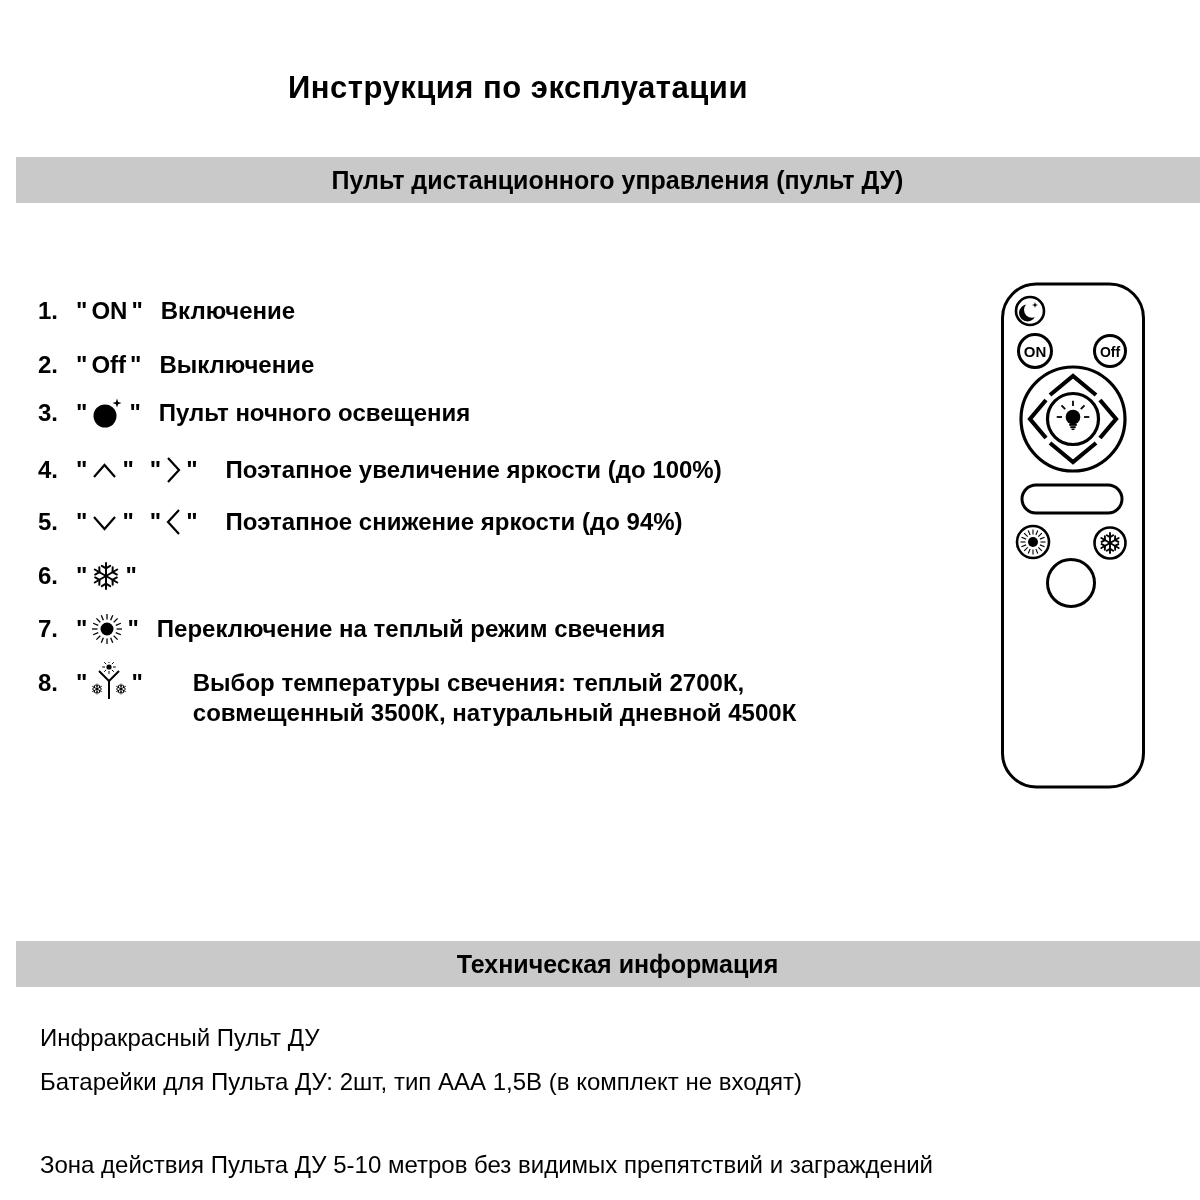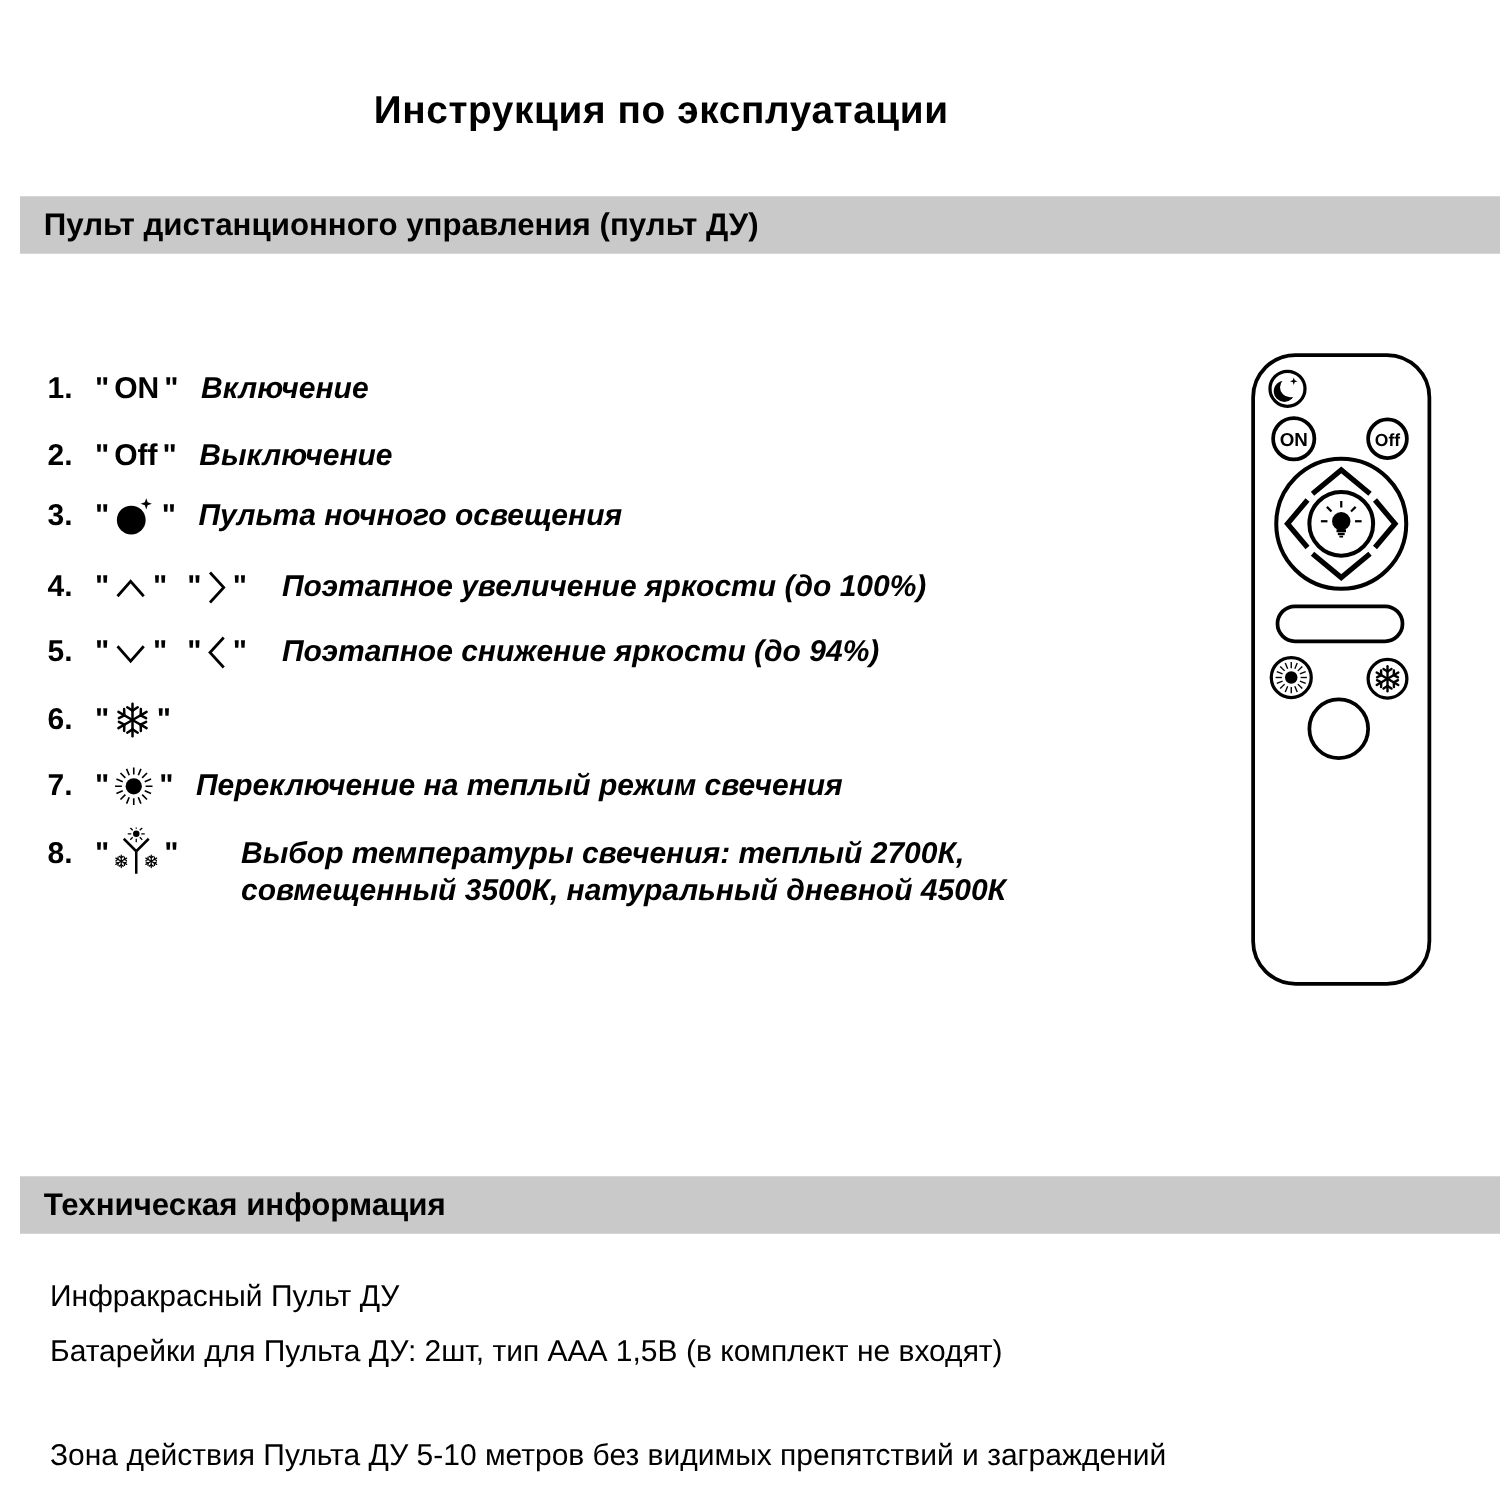--- a/index.html
+++ b/index.html
@@ -1,32 +1,32 @@
 <!DOCTYPE html>
 <html><head>
 <meta charset="utf-8">
 <style>
   html,body{margin:0;padding:0;background:#fff;}
   body{width:1200px;height:1200px;position:relative;font-family:"Liberation Sans",sans-serif;color:#000;overflow:hidden;}
   .page{position:absolute;left:0;top:0;width:1200px;height:1200px;background:#fff;}
   .title{position:absolute;top:70px;left:0;width:1036px;margin:0;text-align:center;
-         font-size:31px;font-weight:bold;letter-spacing:0.5px;padding-left:11px;}
+         font-size:31px;font-weight:bold;letter-spacing:0.5px;}
   .bar{position:absolute;left:16px;right:0;height:46px;background:#c9c9c9;
        display:flex;align-items:center;padding-left:19px;box-sizing:border-box;
-       font-size:25px;font-weight:bold;}
+       font-size:25px;font-weight:bold;justify-content:center;}
   .bar1{top:157px;}
   .bar2{top:941px;}
   .instructions{margin:0;padding:0;list-style:none;}
   .item{position:absolute;left:38px;display:flex;align-items:flex-start;
         font-size:24px;font-weight:bold;line-height:30px;white-space:nowrap;}
   .item .num{width:34px;flex:none;}
   .tokgroup{display:flex;align-items:flex-start;margin-right:8px;}
   .q{margin:0 4px;}
   .tok-icon{display:block;}
-  .desc{margin-left:6px;font-style:italic;}
+  .desc{margin-left:6px;}
   .desc .dline{line-height:30px;margin-left:32px;}
   .tech-line{position:absolute;left:40px;font-size:24px;font-weight:normal;white-space:nowrap;}
   svg text{font-family:"Liberation Sans",sans-serif;font-weight:bold;}
   #remote-svg{position:absolute;left:980px;top:270px;}
 </style>
 </head>
 <body>
 
 <div class="page">
 
@@ -66,21 +66,21 @@
                   <rect x="0.5" y="7.5" width="27" height="27" fill="#fff"></rect>
                   <circle cx="20.5" cy="16.5" r="10.8" fill="#000"></circle>
                 </mask>
               </defs>
               <circle cx="14" cy="21" r="11.5" fill="#000" mask="url(#msk-list-moon)"></circle>
               <path d="M 26 3.5 L 27.125 6.875 L 30.5 8 L 27.125 9.125 L 26 12.5 L 24.875 9.125 L 21.5 8 L 24.875 6.875 Z" fill="#000"></path>
             </svg>
           </span>
           <span class="q">"</span>
         </span>
-        <span class="desc">Пульта ночного освещения</span>
+        <span class="desc">Пульт ночного освещения</span>
       </li>
       <li class="item" style="top: 455px;">
         <span class="num">4.</span>
         <span class="tokgroup">
           <span class="q">"</span>
           <span>
             <svg class="tok-icon" width="27" height="22" viewBox="0 0 27 22" style="margin-top:4px">
               <polyline points="3,18 13.5,6 24,18" fill="none" stroke="#000" stroke-width="2.2"></polyline>
             </svg>
           </span>

